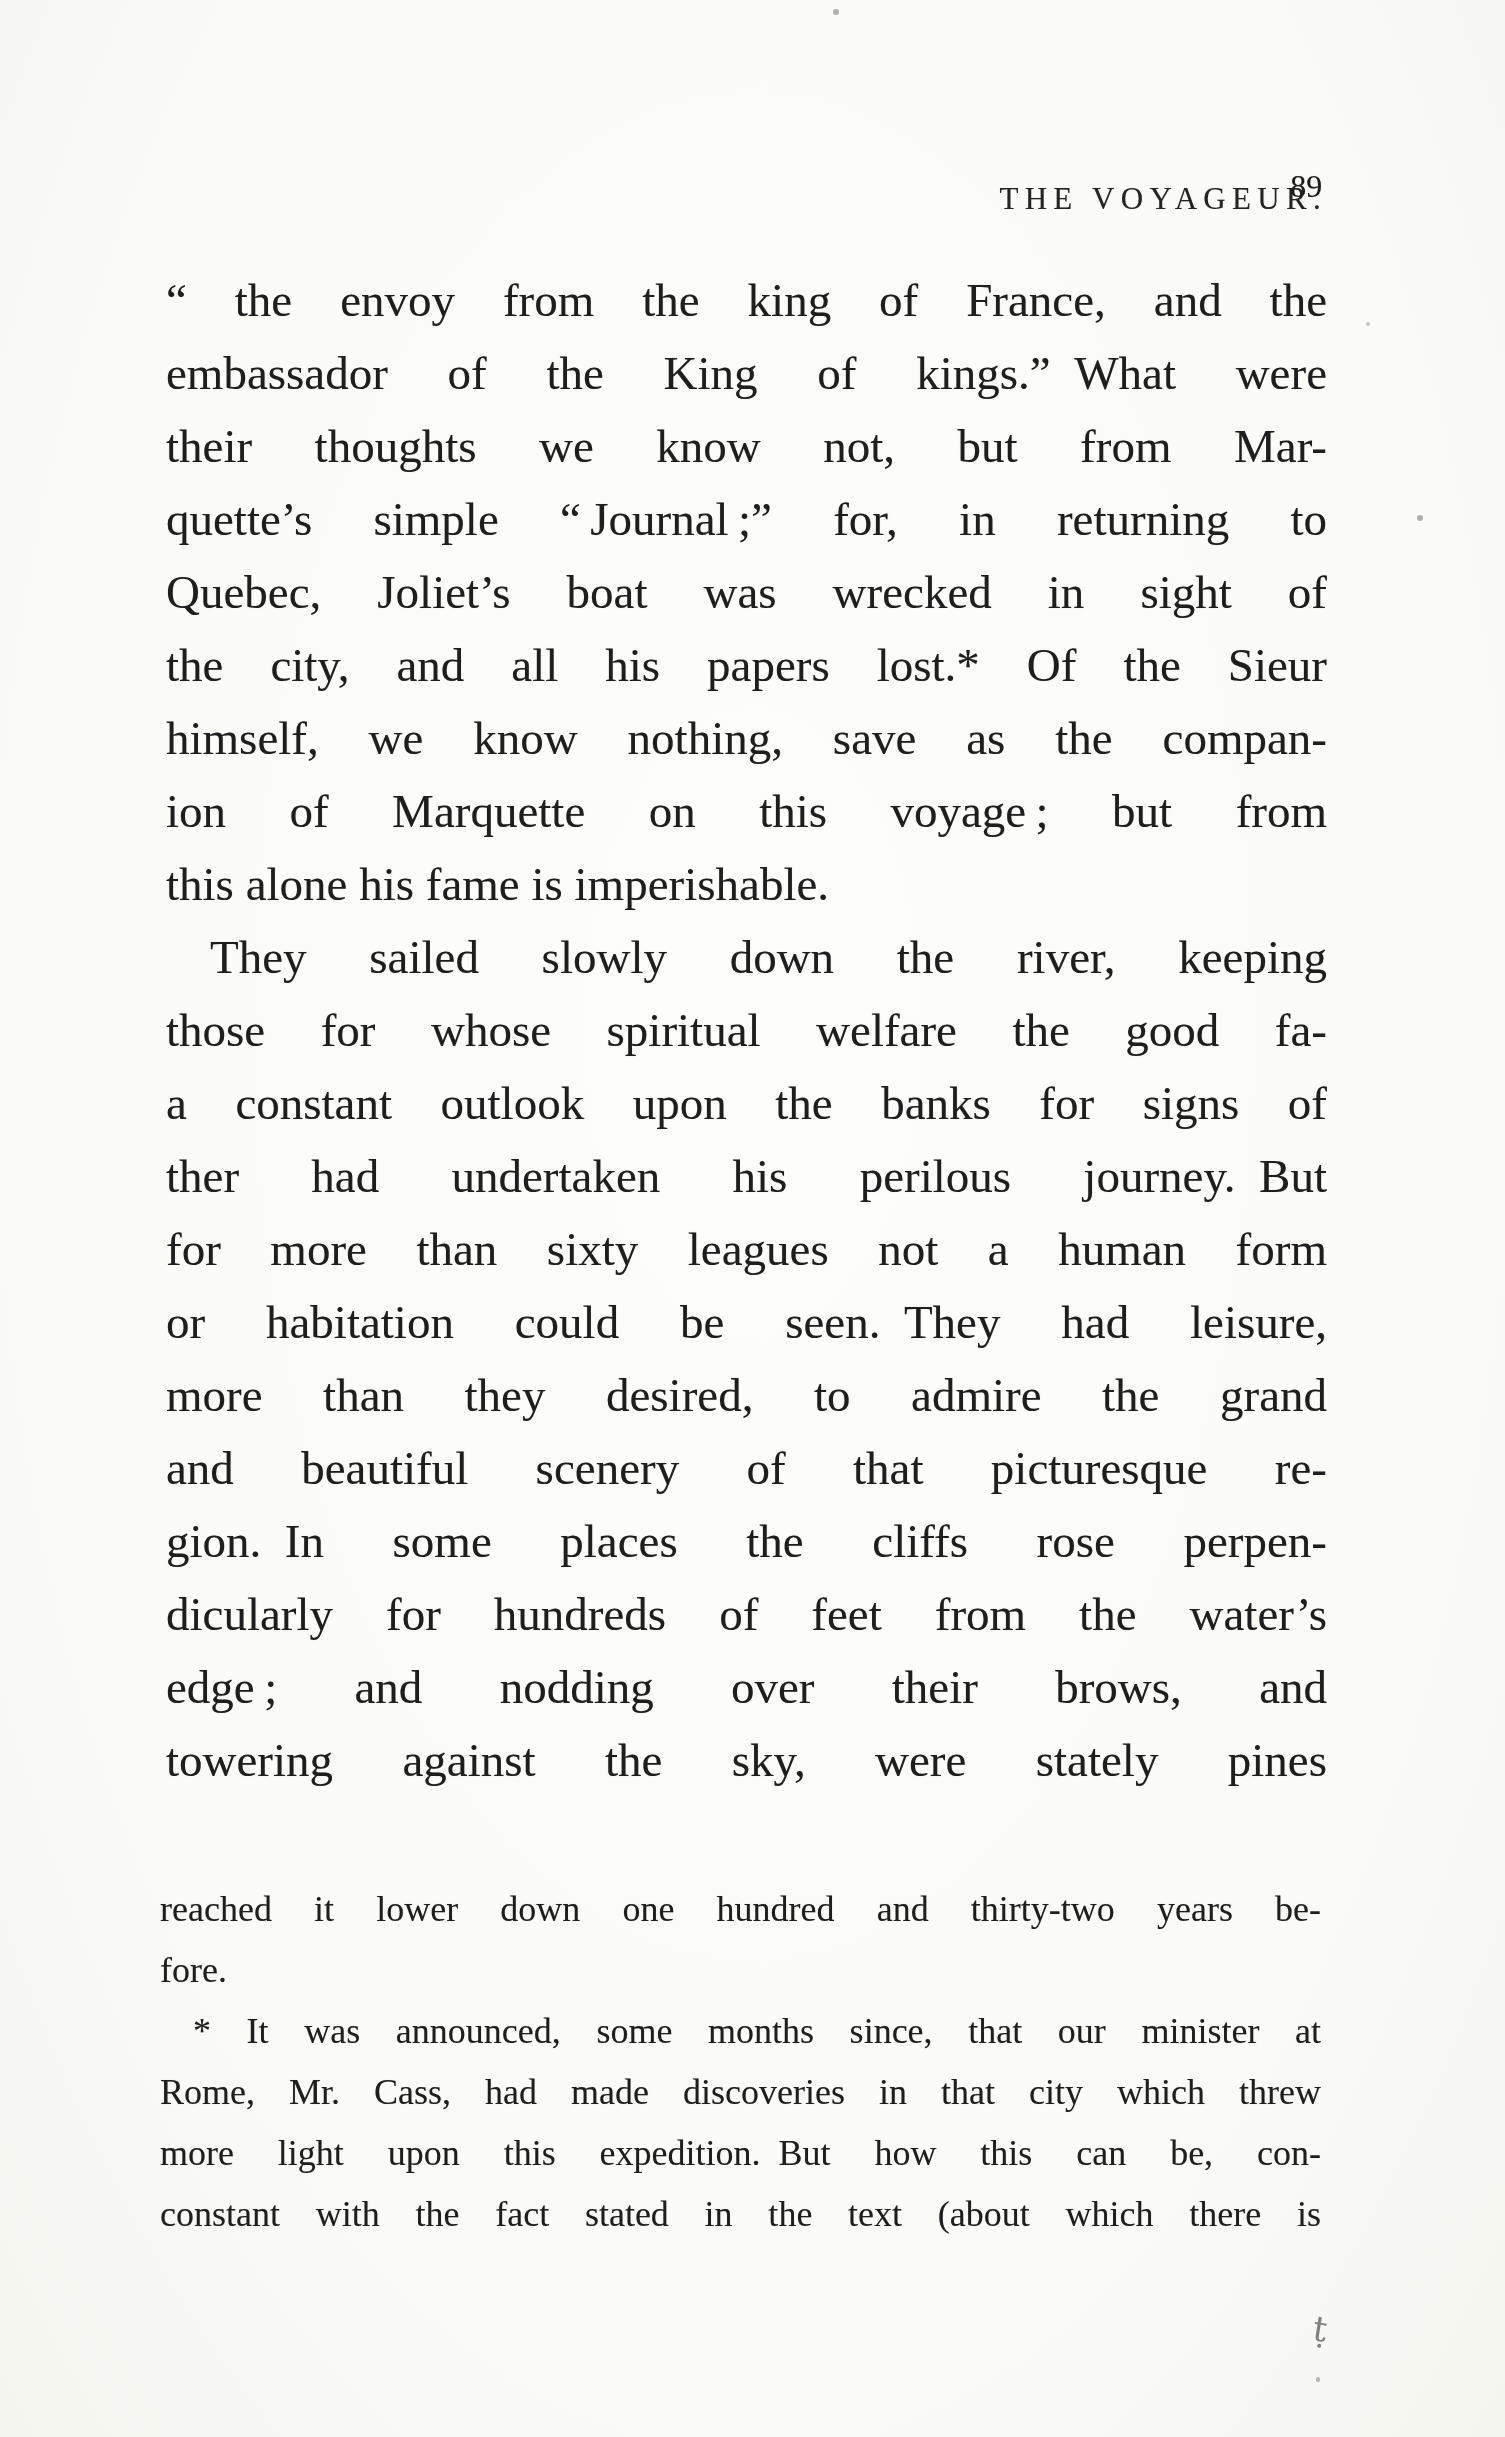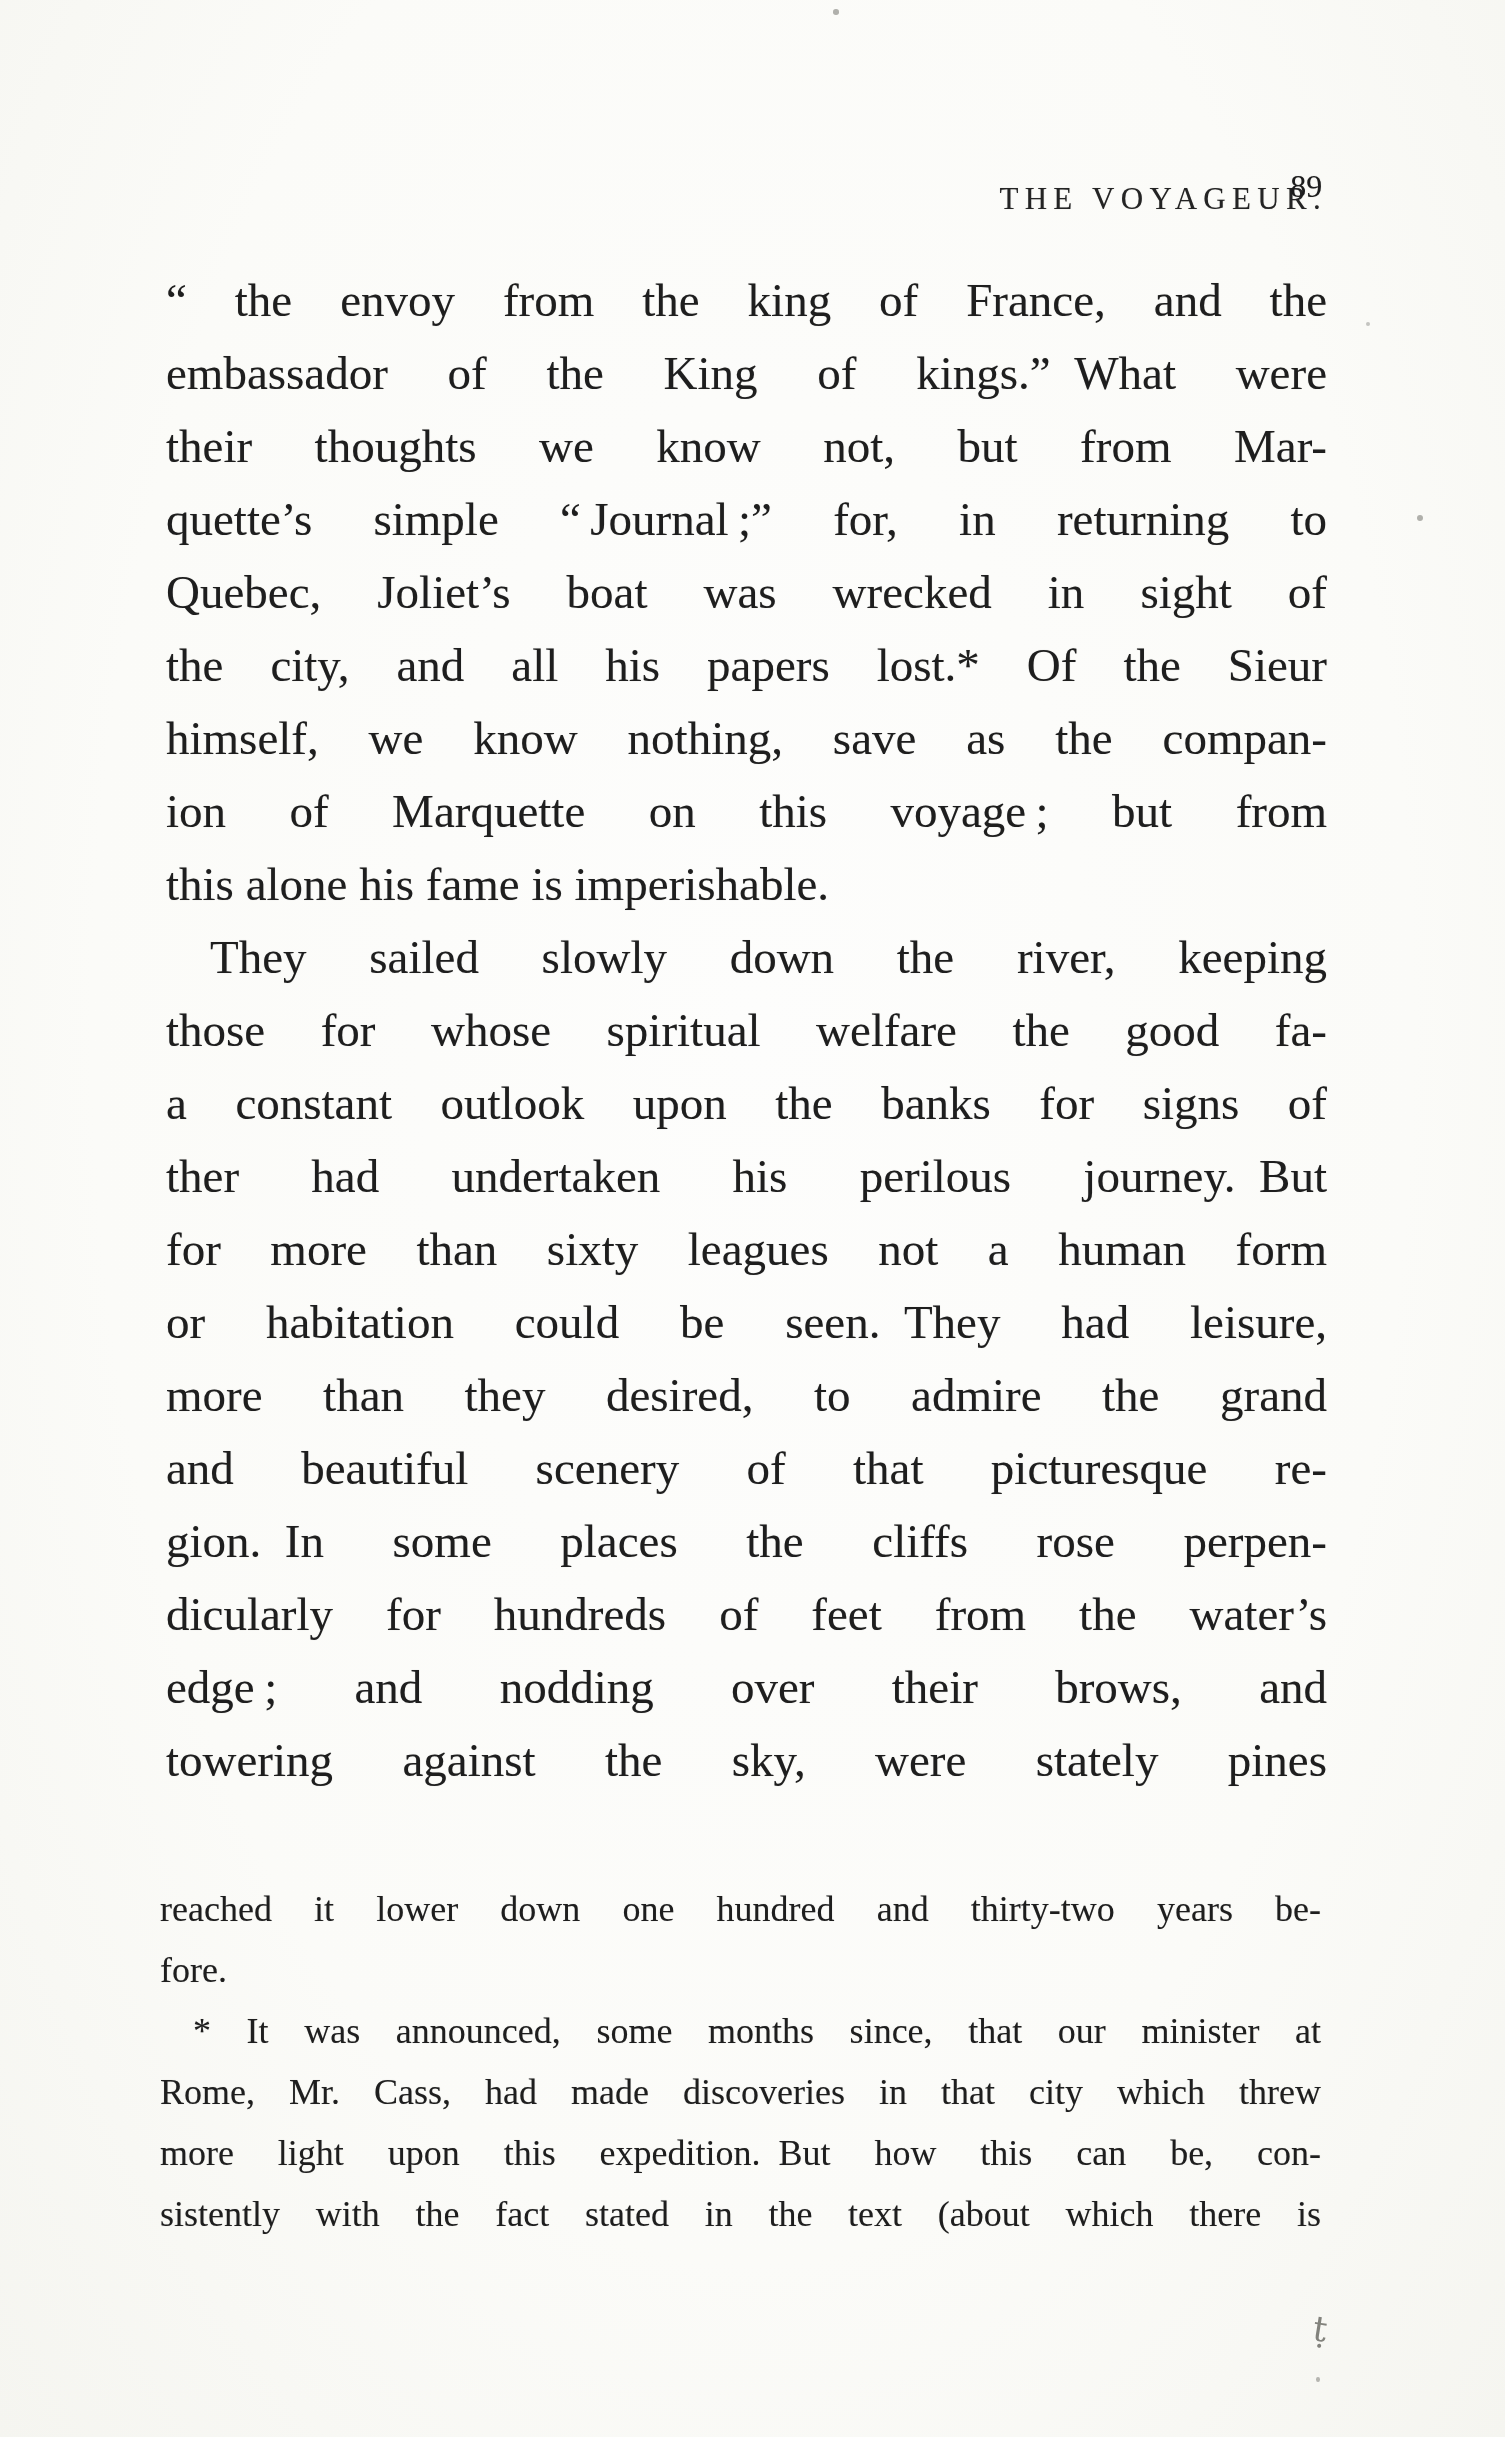--- a/index.html
+++ b/index.html
@@ -107,21 +107,21 @@
     </div>
 
   </div>
 
   <div class="footnotes">
     <div class="line">reached it lower down one hundred and thirty-two years be-</div>
     <div class="line endpara">fore.</div>
     <div class="line indent-sm">* It was announced, some months since, that our minister at</div>
     <div class="line">Rome, Mr. Cass, had made discoveries in that city which threw</div>
     <div class="line">more light upon this expedition. But how this can be, con-</div>
-    <div class="line">sistently with the fact stated in the text (about which there is</div>
+    <div class="line">constant with the fact stated in the text (about which there is</div>
   </div>
 
   <div class="pencil-mark">ṭ</div>
 
   <div class="speck s1"></div>
   <div class="speck s2"></div>
   <div class="speck s3"></div>
   <div class="speck s4"></div>
 
 </div>

